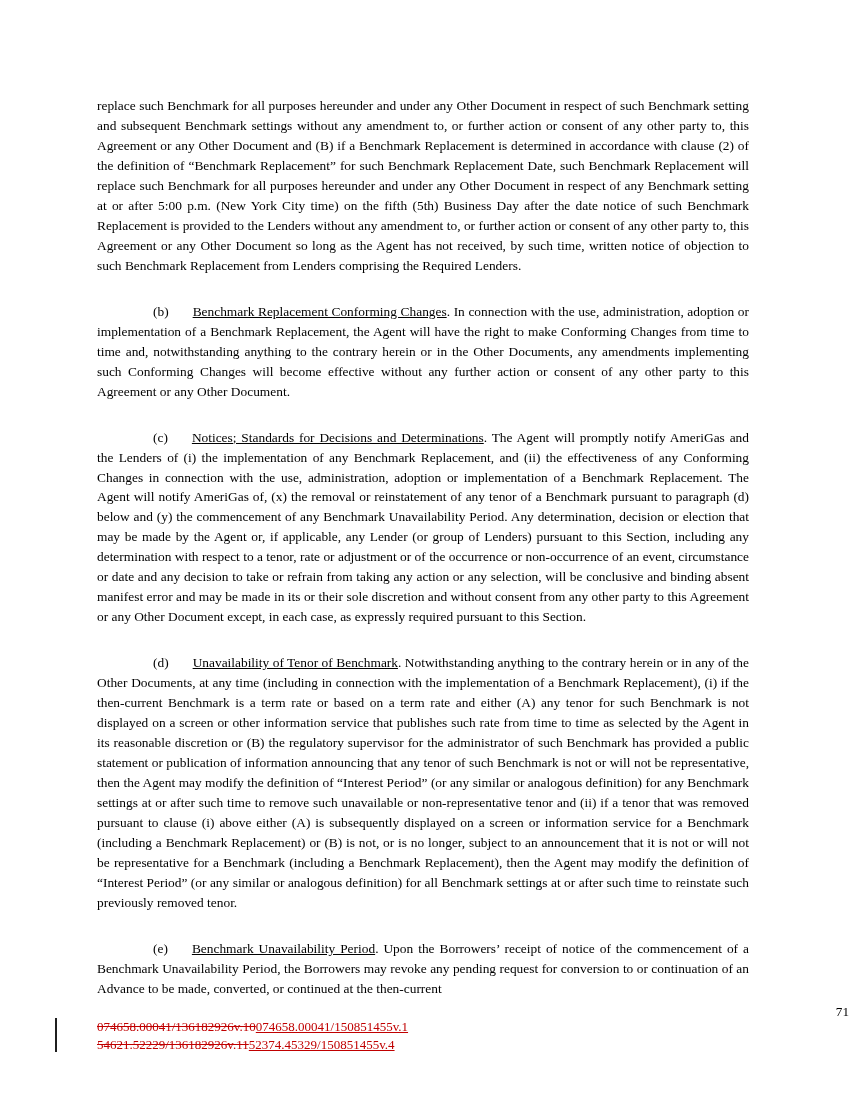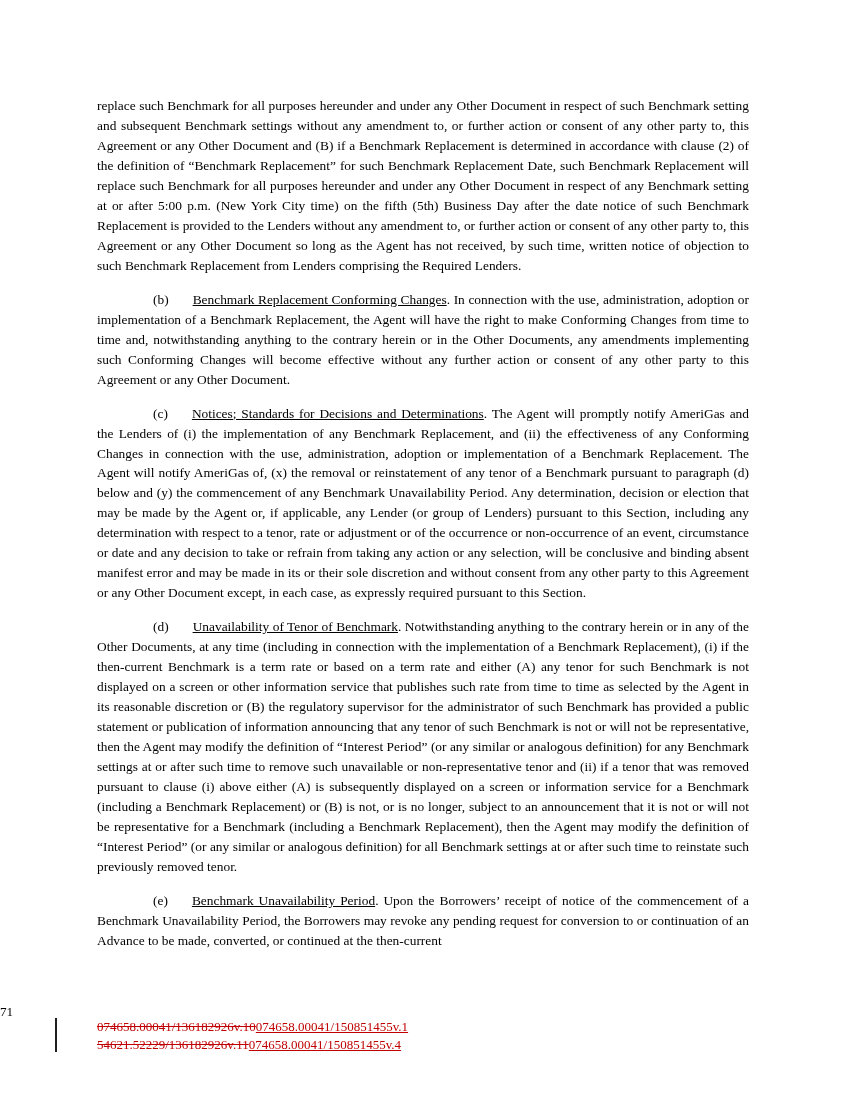--- a/index.html
+++ b/index.html
@@ -28,35 +28,35 @@
   }
   p.para {
     margin: 0 0 0 0;
     font-size: 13.4px;
     line-height: 1.49;
     text-align: justify;
     text-justify: inter-word;
     hyphens: none;
   }
   p.para + p.para {
-    margin-top: 14px;
+    margin-top: 26px;
   }
   .indent {
     display: inline-block;
     width: 56px;
   }
   .uline {
     text-decoration: underline;
   }
   .pagenum {
     position: absolute;
     left: 0;
     right: 0;
     top: 1004px;
-    text-align: left;
+    text-align: right;
     font-size: 13.2px;
     font-family: "Liberation Serif", "DejaVu Serif", serif;
   }
   .footer {
     position: absolute;
     left: 97px;
     top: 1018px;
     width: 660px;
   }
   .footer-bar {
@@ -111,17 +111,17 @@
   </div>
 
   <div class="pagenum">71</div>
 
   <div class="footer">
     <div class="footer-bar"></div>
     <div class="footer-line">
       <span class="strike">074658.00041/136182926v.10</span><span class="ins">074658.00041/150851455v.1</span>
     </div>
     <div class="footer-line">
-      <span class="strike">54621.52229/136182926v.11</span><span class="ins">074658.00041/150851455v.4</span>
+      <span class="strike">54621.52229/136182926v.11</span><span class="ins">52374.45329/150851455v.4</span>
     </div>
   </div>
 
 </div>
 
 </body></html>

